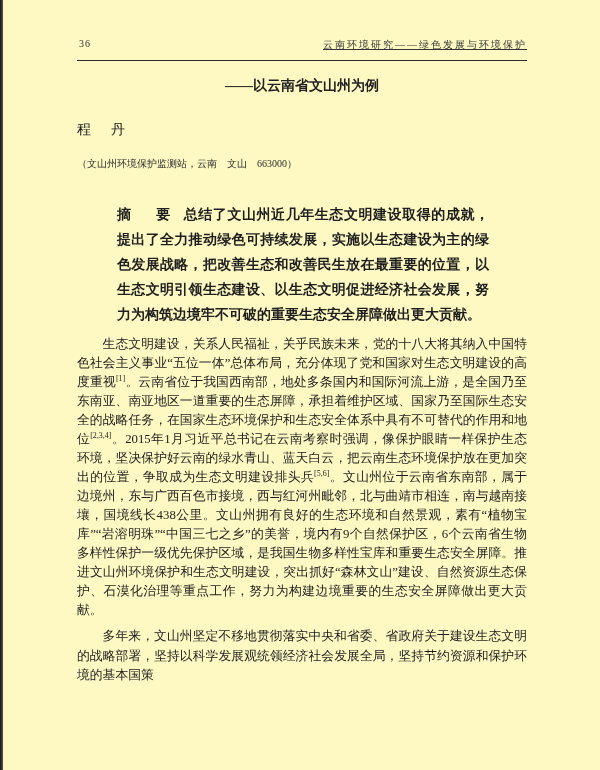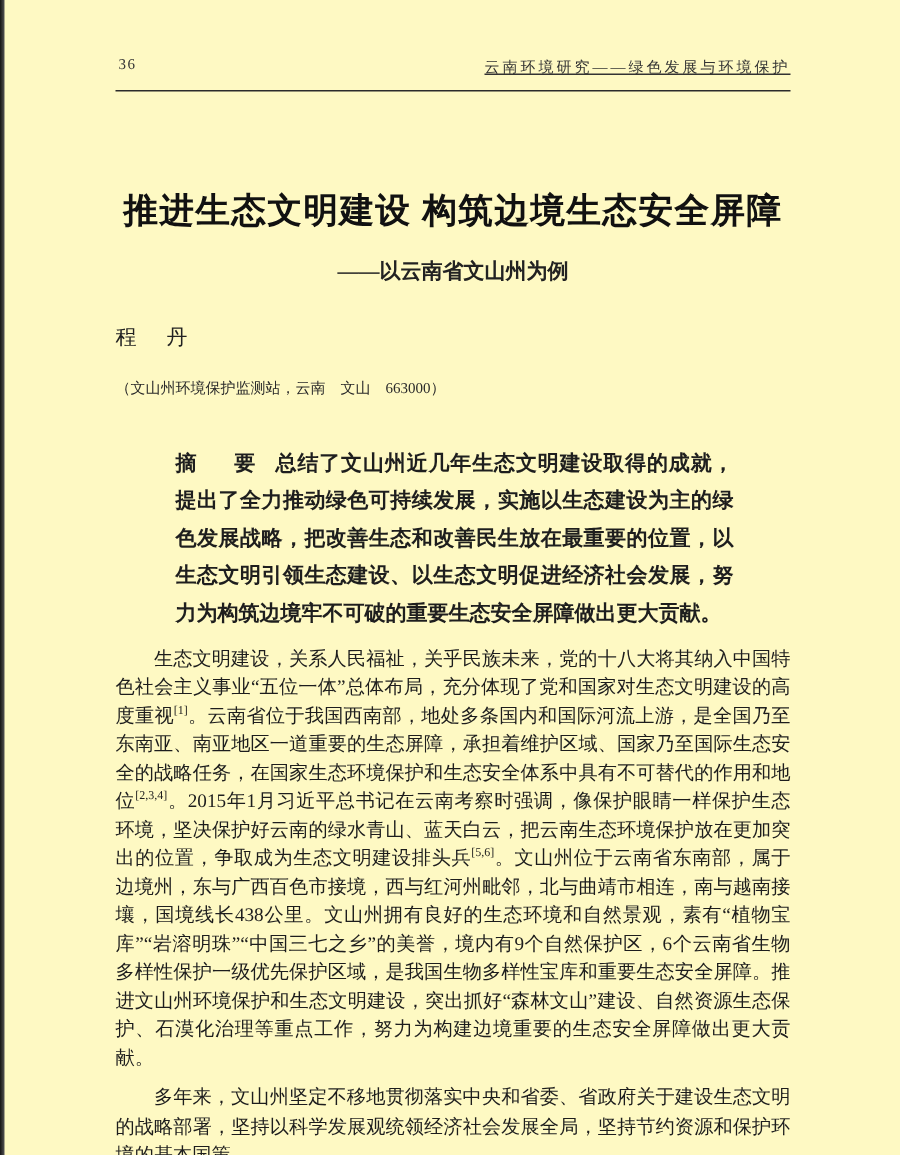--- a/index.html
+++ b/index.html
@@ -66,21 +66,20 @@
 <div class="page">
   <div class="scan-edge"></div>
   <div class="inner">
 
     <div class="page-header">
       <span class="page-number">36</span>
       <span class="running-head">云南环境研究——绿色发展与环境保护</span>
     </div>
     <div class="header-rule"></div>
 
-    <h1 class="title">推进生态文明建设 构筑边境生态安全屏障</h1>
     <h2 class="subtitle">——以云南省文山州为例</h2>
 
     <div class="author">程　丹</div>
     <div class="affiliation">（文山州环境保护监测站，云南　文山　663000）</div>
 
     <div class="abstract">
       <span class="label">摘　要</span><span>总结了文山州近几年生态文明建设取得的成就，提出了全力推动绿色可持续发展，实施以生态建设为主的绿色发展战略，把改善生态和改善民生放在最重要的位置，以生态文明引领生态建设、以生态文明促进经济社会发展，努力为构筑边境牢不可破的重要生态安全屏障做出更大贡献。</span>
     </div>
 
 

